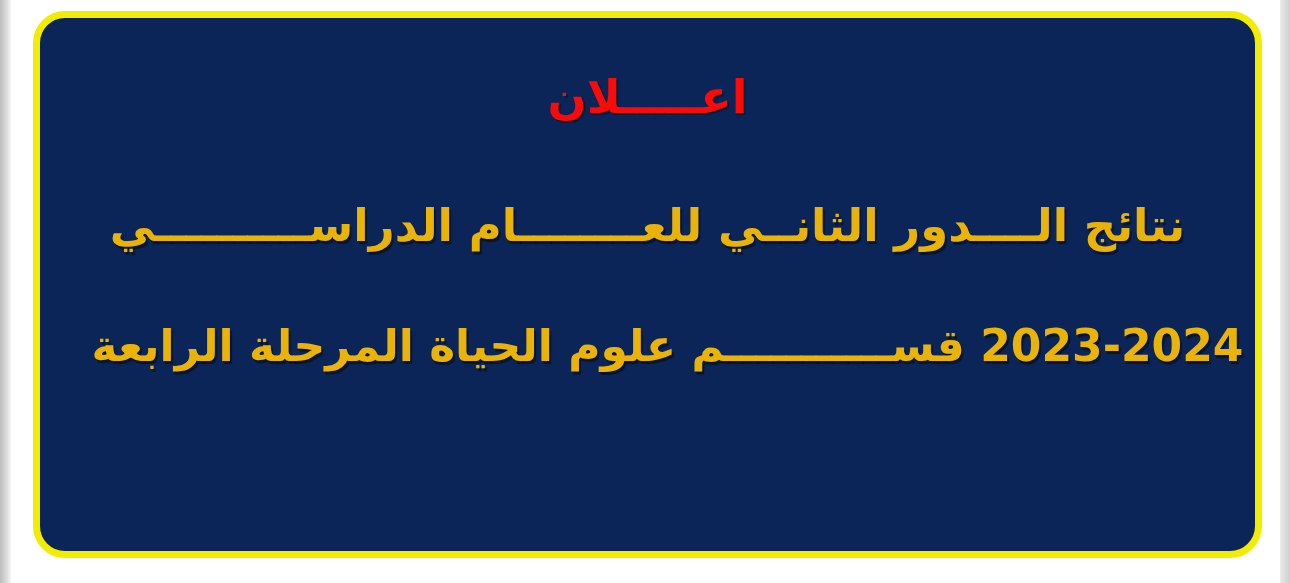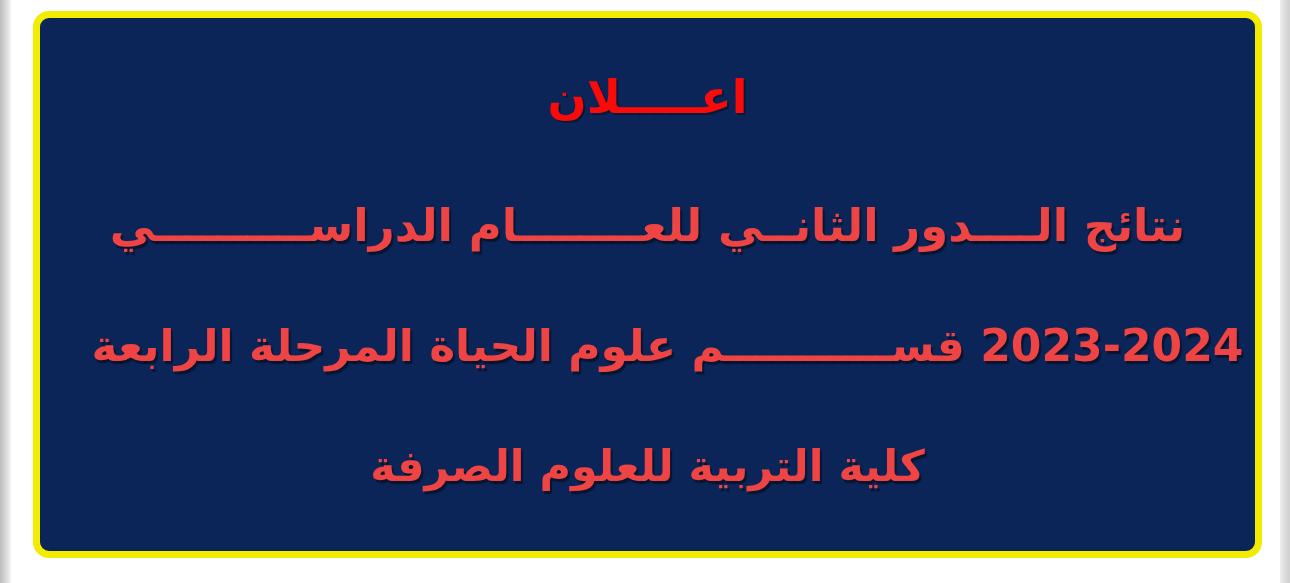--- a/index.html
+++ b/index.html
@@ -39,21 +39,21 @@
   
   #announcement-card {
     position: absolute;
     left: 33px;
     top: 11px;
     width: 1229px;
     height: 547px;
     box-sizing: border-box;
     background: #0b2558;
     border: 7px solid #f2ec00;
-    border-radius: 16px;
+    border-radius: 32px;
     display: flex;
     flex-direction: column;
     align-items: center;
     justify-content: flex-start;
     padding-top: 56px;
     overflow: hidden;
   }
 
   .heading-text {
     color: #fb0a0a;
@@ -71,21 +71,21 @@
   #body-lines {
     width: 100%;
     margin-top: 46px;
     display: flex;
     flex-direction: column;
     align-items: center;
     gap: 0px;
   }
 
   .body-line {
-    color: #ef4444;
+    color: #eab308;
     font-size: 44px;
     font-weight: bold;
     line-height: 120px;
     height: 120px;
     text-shadow: 2px 3px 1px rgba(0,0,0,0.45);
     direction: rtl;
     text-align: center;
     white-space: nowrap;
     width: 100%;
   }
@@ -98,19 +98,18 @@
 
 <div id="page-edge-left"></div>
 
 <div id="announcement-card">
 
   <div class="heading-text">اعـــــلان</div>
 
   <div id="body-lines">
     <div class="body-line line-1">نتائج الــــدور الثانــي للعــــــــام الدراســــــــــي</div>
     <div class="body-line line-2">2023-2024 قســـــــــــم علوم الحياة المرحلة الرابعة</div>
-    <div class="body-line line-3">كلية التربية للعلوم الصرفة</div>
   </div>
 
 </div>
 
 <div id="page-edge-right-hairline"></div>
 <div id="page-edge-right"></div>
 
 </body></html>

